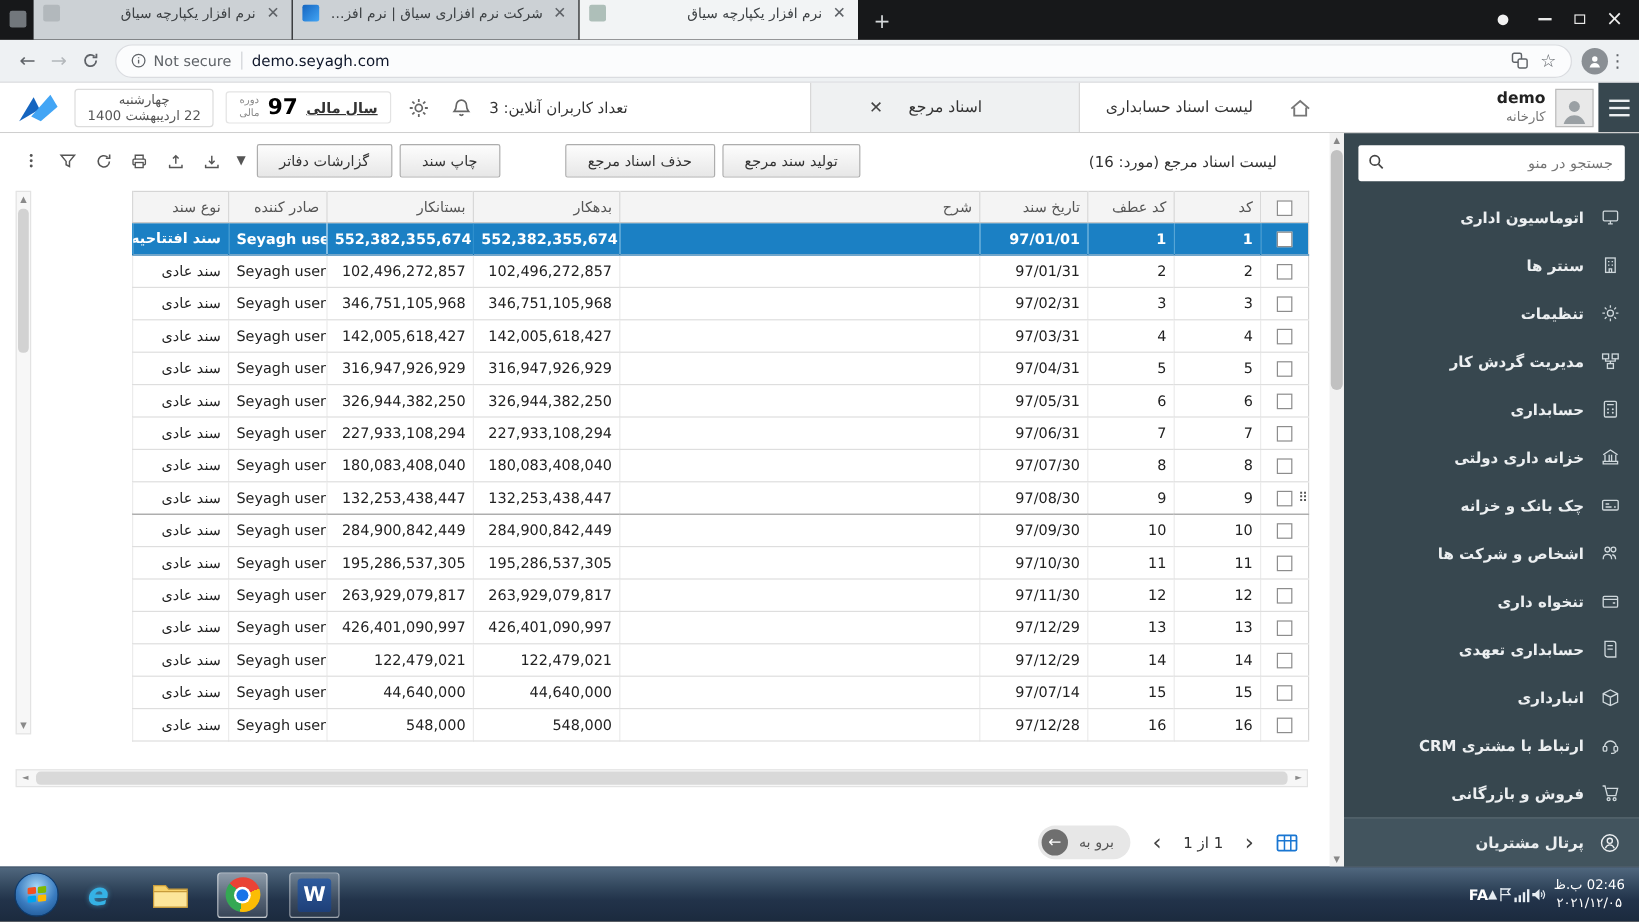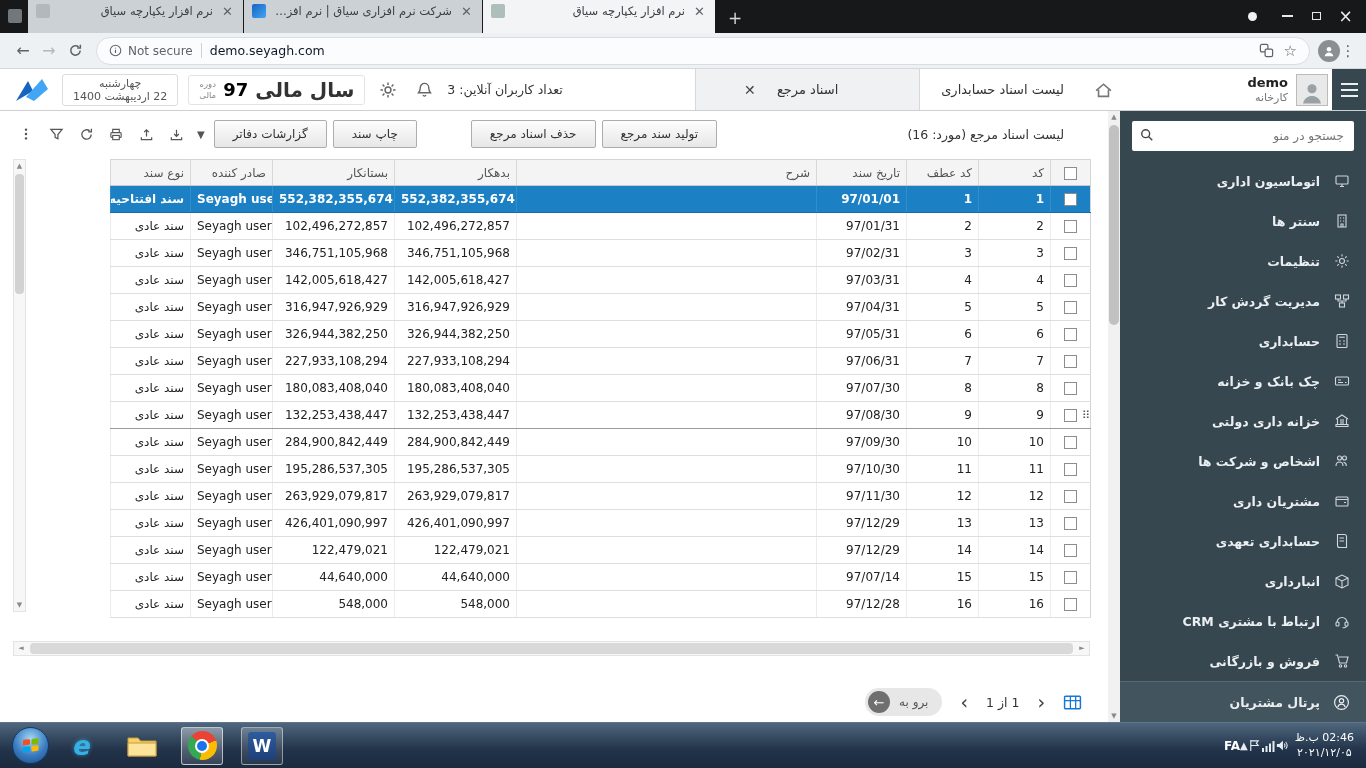--- a/index.html
+++ b/index.html
@@ -43,21 +43,21 @@
 
   
   .app { flex:1; display:flex; flex-direction:column; background:#fff; min-height:0; }
   .app-header { height:42px; background:#fff; border-bottom:1px solid #cfcfcf; display:flex; align-items:stretch; flex:0 0 auto; }
   .hdr-left { display:flex; align-items:center; padding-left:12px; gap:10px; }
   .brand-logo { width:40px; height:30px; }
   .date-chip { border:1px solid #dcdcdc; border-radius:3px; padding:2px 10px; text-align:center; direction:rtl; }
   .date-chip .d1 { font-size:11px; color:#555; }
   .date-chip .d2 { font-size:11px; color:#555; }
   .fiscal { display:flex; align-items:center; direction:rtl; gap:7px; border:1px solid #e3e3e3; border-radius:3px; padding:2px 10px; }
-  .fiscal .fy { font-size:20px; color:#333; font-weight:bold; }
+  .fiscal .fy { font-size:12px; color:#333; font-weight:bold;text-decoration:underline; }
   .fiscal .fv { font-size:18px; color:#000000; font-weight:bold; }
   .fiscal .period { display:flex; flex-direction:column; font-size:8.5px; color:#888; line-height:1.2; text-align:center; }
   .hdr-ic { width:26px; height:26px; display:flex; align-items:center; justify-content:center; }
   .online { font-size:12.5px; color:#333; direction:rtl; margin-right:6px; white-space:nowrap; }
   .doc-tabs { display:flex; align-items:stretch; margin-left:auto; }
   .dtab { display:flex; align-items:center; justify-content:center; font-size:13px; color:#333; position:relative; }
   .dtab.current { width:225px; background:#eff1f2; border-left:1px solid #d8d8d8; border-right:1px solid #d8d8d8; }
   .dtab.current .tclose { position:absolute; left:48px; color:#444; font-size:14px; }
   .dtab.plain { width:165px; }
   .home-btn { width:36px; display:flex; align-items:center; justify-content:center; }
@@ -631,52 +631,52 @@
                   <circle cx="10" cy="8" r=".8" fill="#cfd8dc"></circle>
                   <circle cx="6" cy="11" r=".8" fill="#cfd8dc"></circle>
                   <circle cx="10" cy="11" r=".8" fill="#cfd8dc"></circle>
                 </svg>
               </span>
             <span class="si-label">حسابداری</span>
           </div>
           <div class="side-item">
             <span class="si-icon">
                 <svg width="16" height="16" viewBox="0 0 16 16">
+                  <path d="M2 6l6-4 6 4M3.5 6v5M7 6v5M9 6v5M12.5 6v5M2 11.5h12v2H2z" fill="none" stroke="#cfd8dc" stroke-width="1.1"></path>
+                </svg>
+              </span>
+            <span class="si-label">خزانه داری دولتی</span>
+          </div>
+          <div class="side-item">
+            <span class="si-icon">
+                <svg width="16" height="16" viewBox="0 0 16 16">
                   <rect x="1.5" y="4" width="13" height="8" rx="1" fill="none" stroke="#cfd8dc" stroke-width="1.1"></rect>
                   <path d="M4 9.5h5M11 9.5h1.5M4 7h3" stroke="#cfd8dc" stroke-width="1.1"></path>
                 </svg>
               </span>
             <span class="si-label">چک بانک و خزانه</span>
-          </div>
-          <div class="side-item">
-            <span class="si-icon">
-                <svg width="16" height="16" viewBox="0 0 16 16">
-                  <path d="M2 6l6-4 6 4M3.5 6v5M7 6v5M9 6v5M12.5 6v5M2 11.5h12v2H2z" fill="none" stroke="#cfd8dc" stroke-width="1.1"></path>
-                </svg>
-              </span>
-            <span class="si-label">خزانه داری دولتی</span>
           </div>
           <div class="side-item">
             <span class="si-icon">
                 <svg width="16" height="16" viewBox="0 0 16 16">
                   <circle cx="5.5" cy="5" r="2" fill="none" stroke="#cfd8dc" stroke-width="1.1"></circle>
                   <circle cx="10.5" cy="5" r="2" fill="none" stroke="#cfd8dc" stroke-width="1.1"></circle>
                   <path d="M2 13c0-2.5 1.5-4 3.5-4s3.5 1.5 3.5 4M9.5 9.3c1.7.3 2.8 1.7 2.8 3.7" fill="none" stroke="#cfd8dc" stroke-width="1.1"></path>
                 </svg>
               </span>
             <span class="si-label">اشخاص و شرکت ها</span>
           </div>
           <div class="side-item">
             <span class="si-icon">
                 <svg width="16" height="16" viewBox="0 0 16 16">
                   <rect x="2" y="4" width="12" height="9" rx="1" fill="none" stroke="#cfd8dc" stroke-width="1.1"></rect>
                   <path d="M2 6.5h12M10 9.5h2" stroke="#cfd8dc" stroke-width="1.1"></path>
                 </svg>
               </span>
-            <span class="si-label">مشتریان داری</span>
+            <span class="si-label">تنخواه داری</span>
           </div>
           <div class="side-item">
             <span class="si-icon">
                 <svg width="16" height="16" viewBox="0 0 16 16">
                   <path d="M3.5 1.5h7a2 2 0 0 1 2 2v11h-7a2 2 0 0 1-2-2z" fill="none" stroke="#cfd8dc" stroke-width="1.1"></path>
                   <path d="M5.5 5h4.5M5.5 8h4.5" stroke="#cfd8dc" stroke-width="1.1"></path>
                 </svg>
               </span>
             <span class="si-label">حسابداری تعهدی</span>
           </div>

